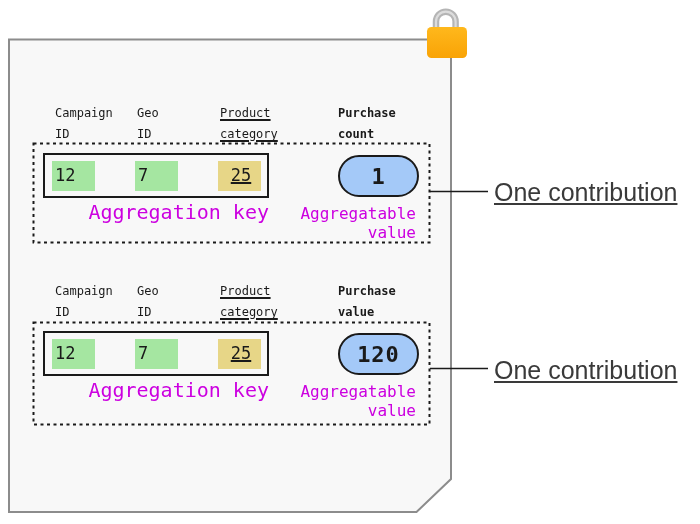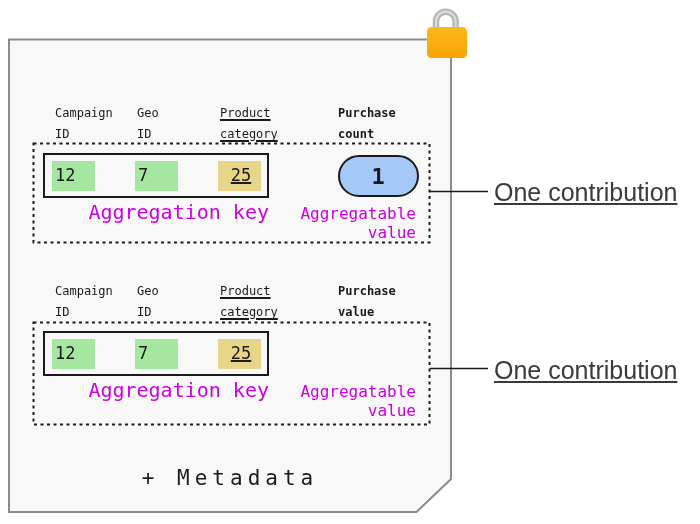--- a/index.html
+++ b/index.html
@@ -129,21 +129,21 @@
 value</div>
 
     <div class="keybox">
       <div class="cell green cell1">12</div>
       <div class="cell green cell2">7</div>
       <div class="cell yellow u cell3">25</div>
     </div>
 
     <div class="agg-key-label">Aggregation key</div>
 
+    <div class="pill">120</div>
     <div class="agg-val-label">Aggregatable
 value</div>
 
     <div class="contribution-label">One contribution</div>
   </div>
 
-  <div class="metadata-label">+ Metadata</div>
 
 </div>
 
 </body></html>

